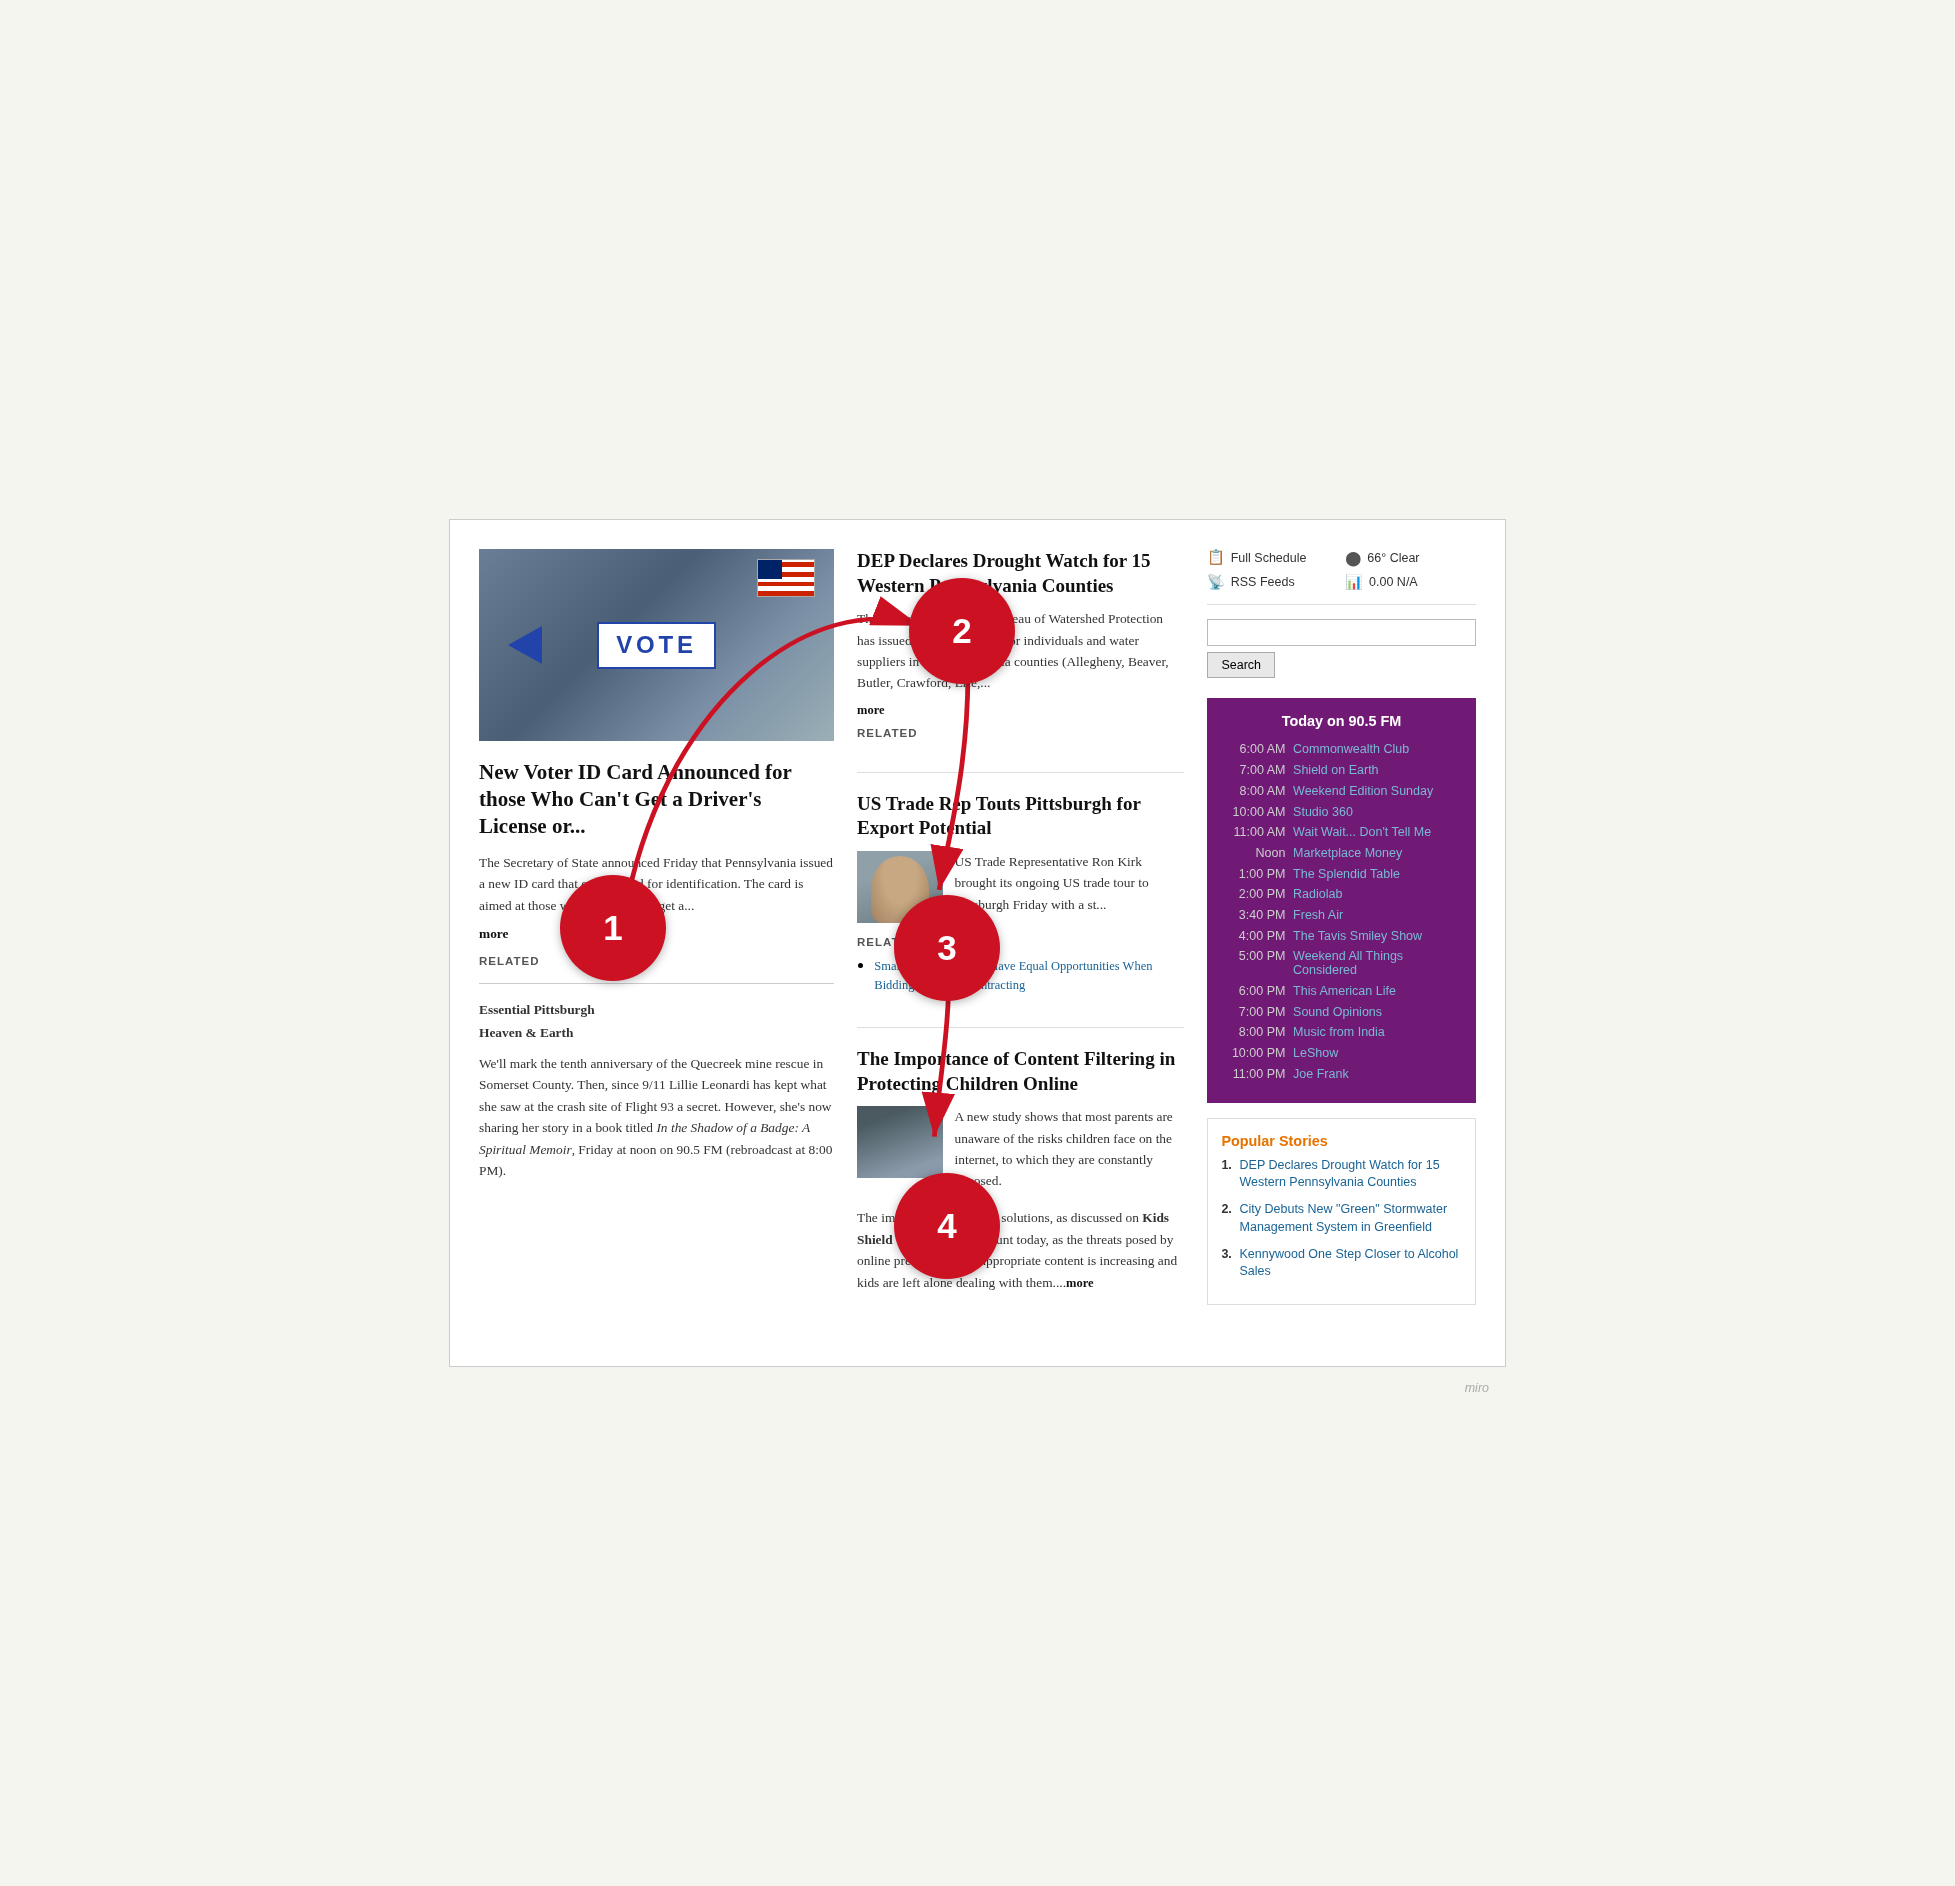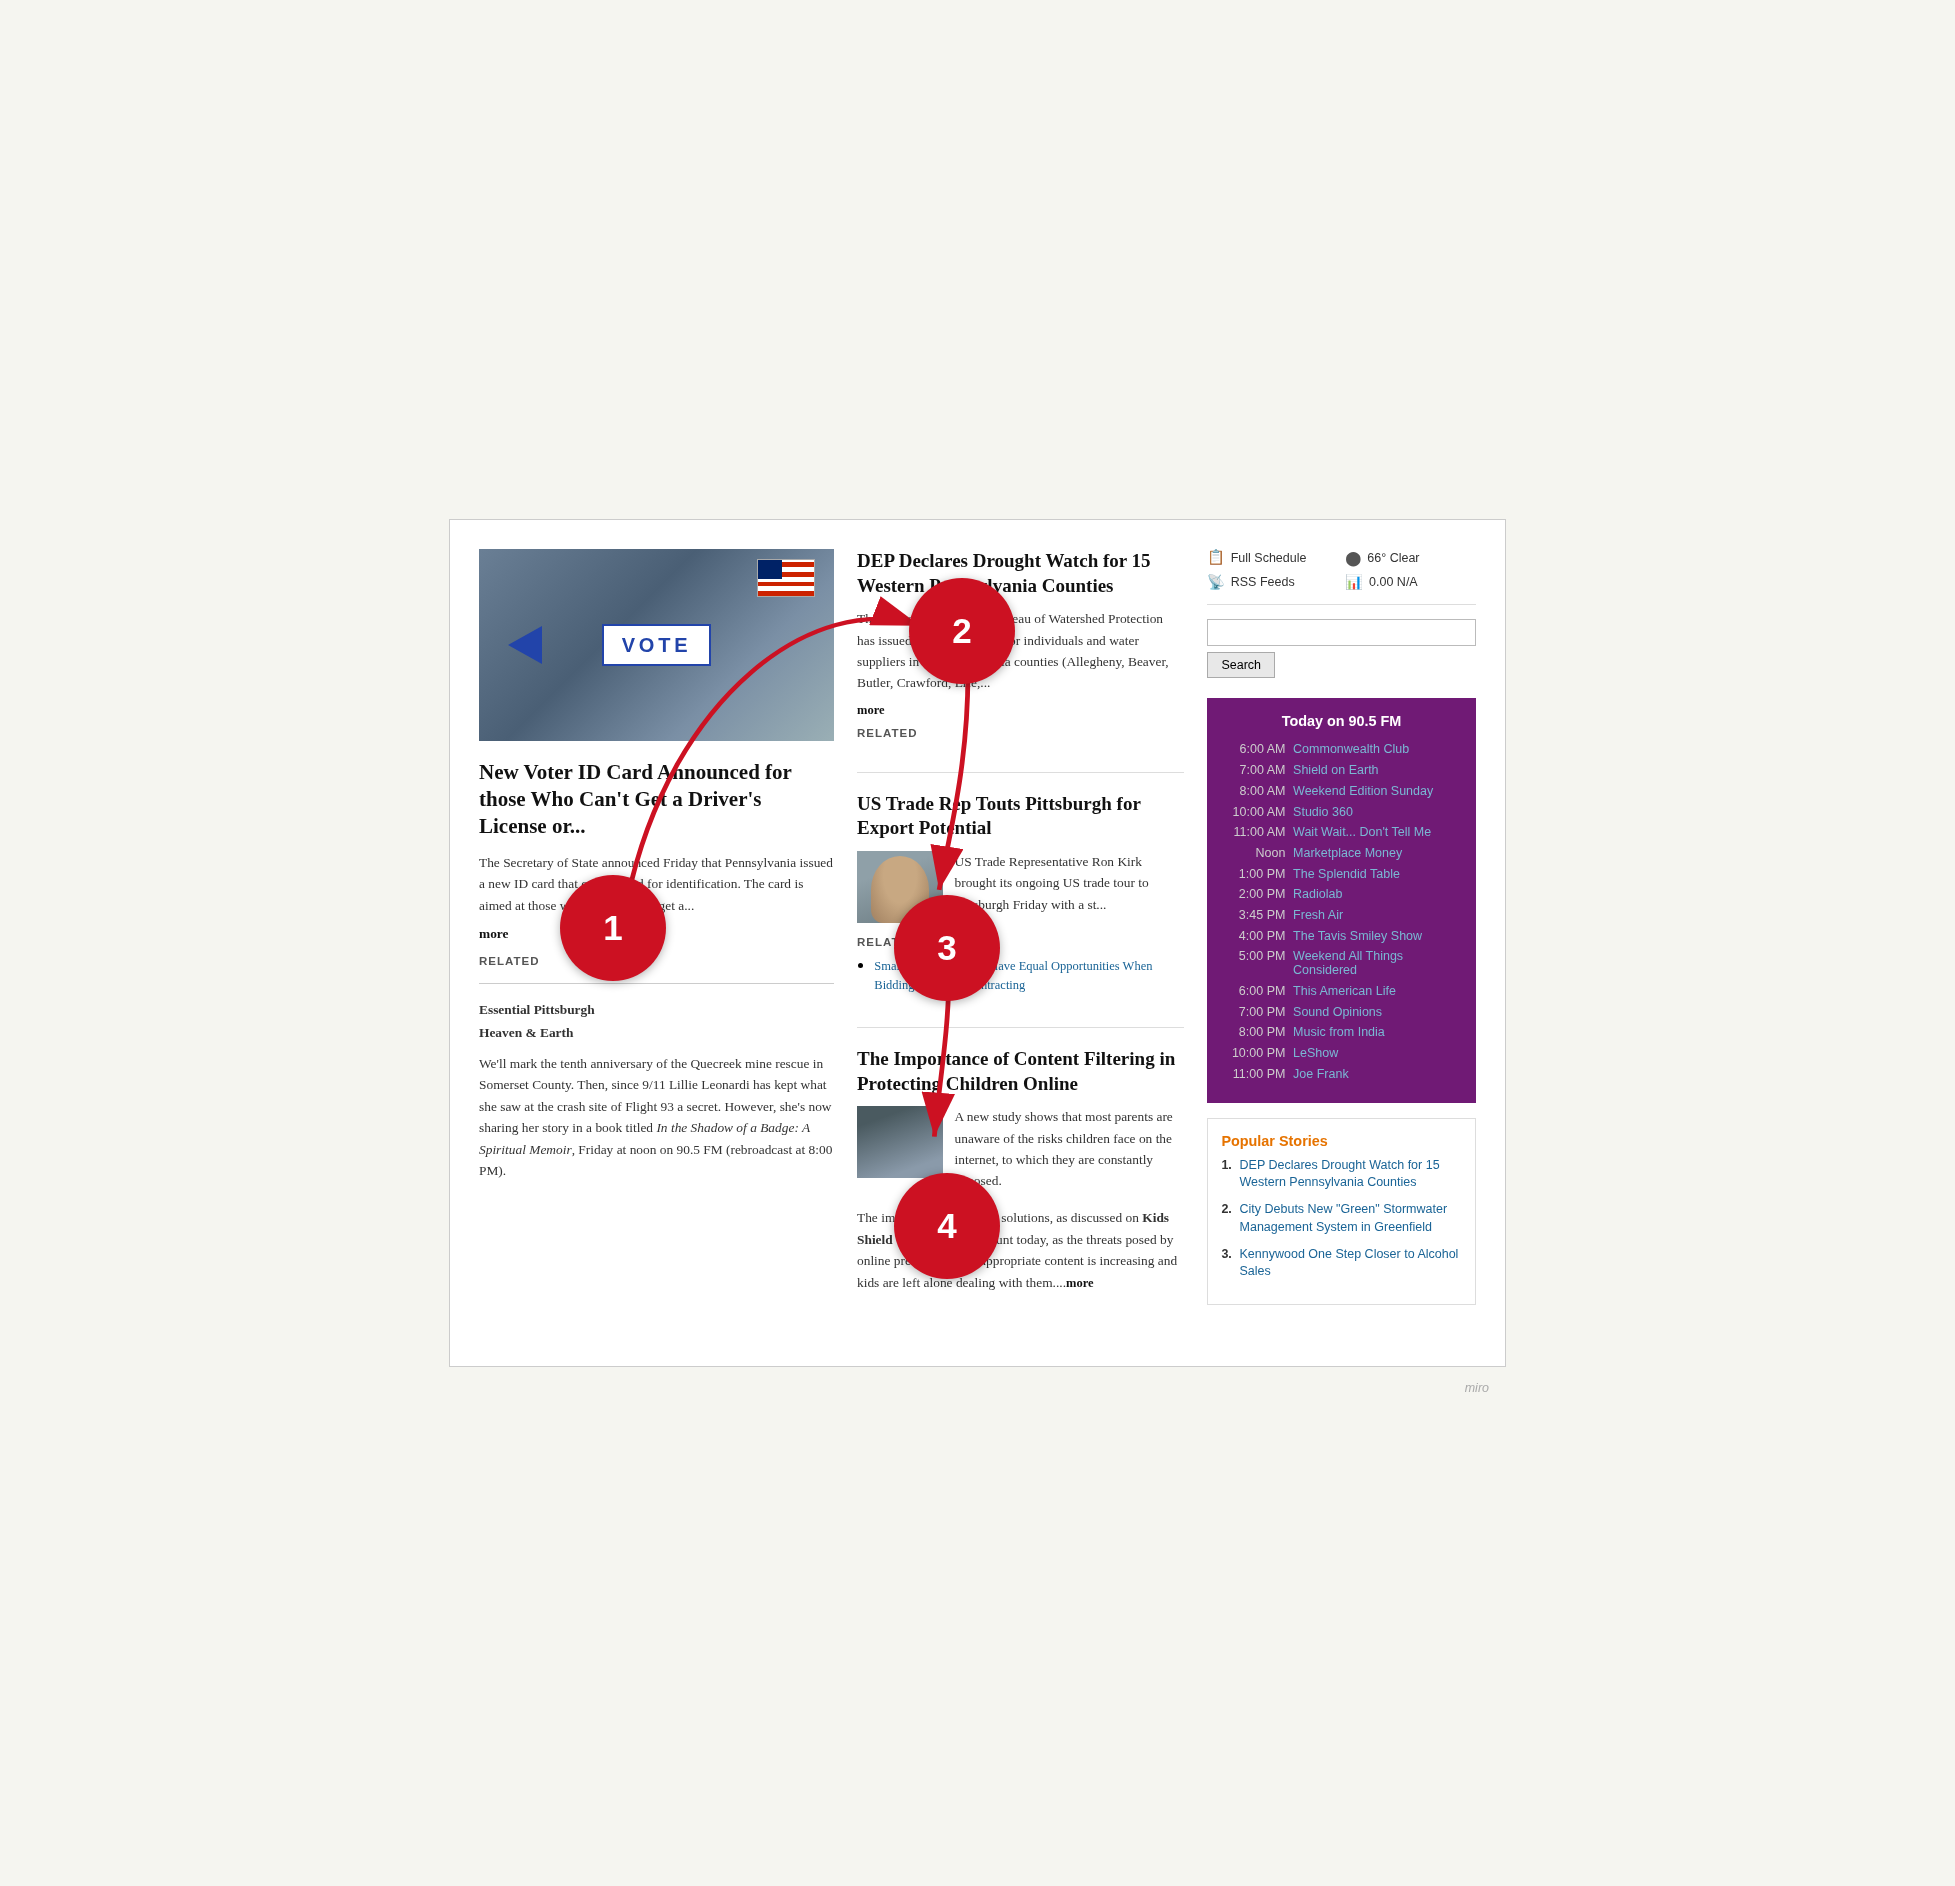--- a/index.html
+++ b/index.html
@@ -45,21 +45,21 @@
       height: 100%;
       background: linear-gradient(135deg, #6a7f95 0%, #4a5f75 40%, #7a8fa5 70%, #9aafb5 100%);
       display: flex;
       align-items: center;
       justify-content: center;
       position: relative;
     }
     .vote-sign {
       background: #fff;
       color: #2244aa;
-      font-size: 20px;
+      font-size: 24px;
       font-weight: 900;
       padding: 7.7px 17.3px;
       border: 2.9px solid #2244aa;
       font-family: Arial, sans-serif;
       letter-spacing: 3.8px;
     }
     .flag-element {
       position: absolute;
       top: 9.6px;
       right: 19px;
@@ -549,21 +549,21 @@
         </div>
         <div class="schedule-row">
           <span class="schedule-time">1:00 PM</span>
           <span class="schedule-show">The Splendid Table</span>
         </div>
         <div class="schedule-row">
           <span class="schedule-time">2:00 PM</span>
           <span class="schedule-show">Radiolab</span>
         </div>
         <div class="schedule-row">
-          <span class="schedule-time">3:45 PM</span>
+          <span class="schedule-time">3:40 PM</span>
           <span class="schedule-show">Fresh Air</span>
         </div>
         <div class="schedule-row">
           <span class="schedule-time">4:00 PM</span>
           <span class="schedule-show">The Tavis Smiley Show</span>
         </div>
         <div class="schedule-row">
           <span class="schedule-time">5:00 PM</span>
           <span class="schedule-show">Weekend All Things Considered</span>
         </div>

